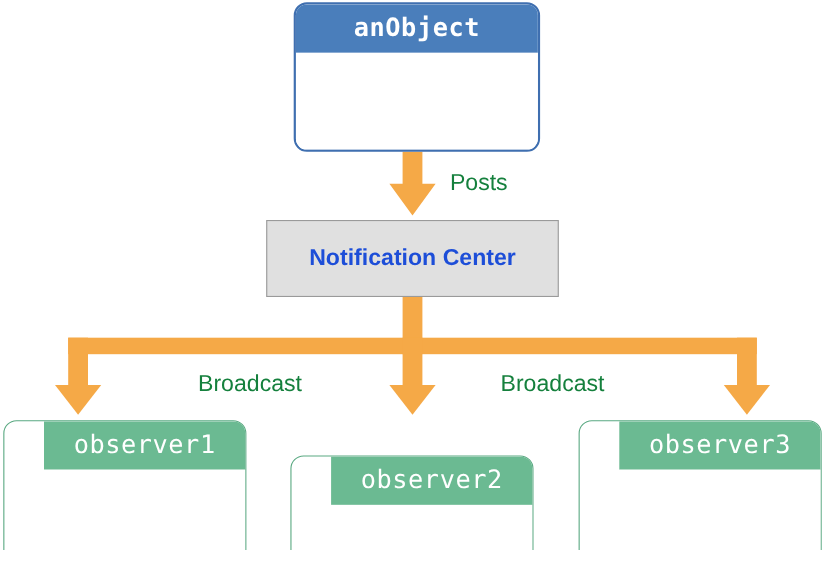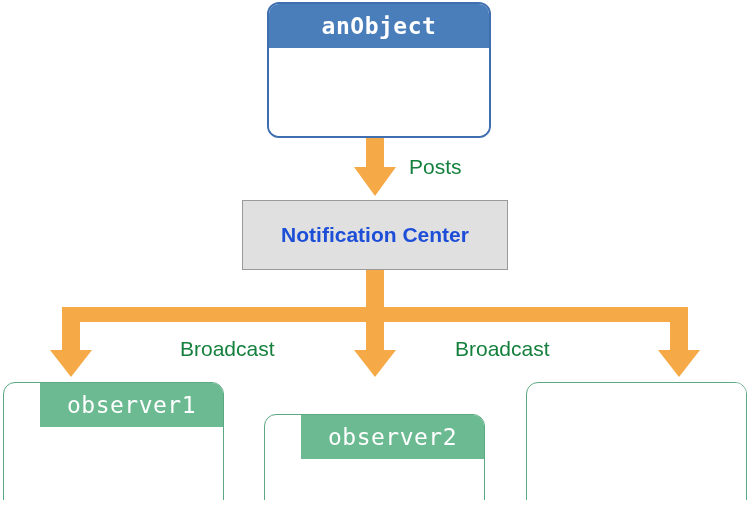--- a/index.html
+++ b/index.html
@@ -164,16 +164,17 @@
     <div class="obj-header">observer1</div>
     <div class="obj-body"></div>
   </div>
 
   <div class="obj-box observer" id="box-observer2">
     <div class="obj-header">observer2</div>
     <div class="obj-body"></div>
   </div>
 
   <div class="obj-box observer" id="box-observer3">
+    <div class="obj-header">observer3</div>
     <div class="obj-body"></div>
   </div>
 
 </div>
 
 </body></html>

